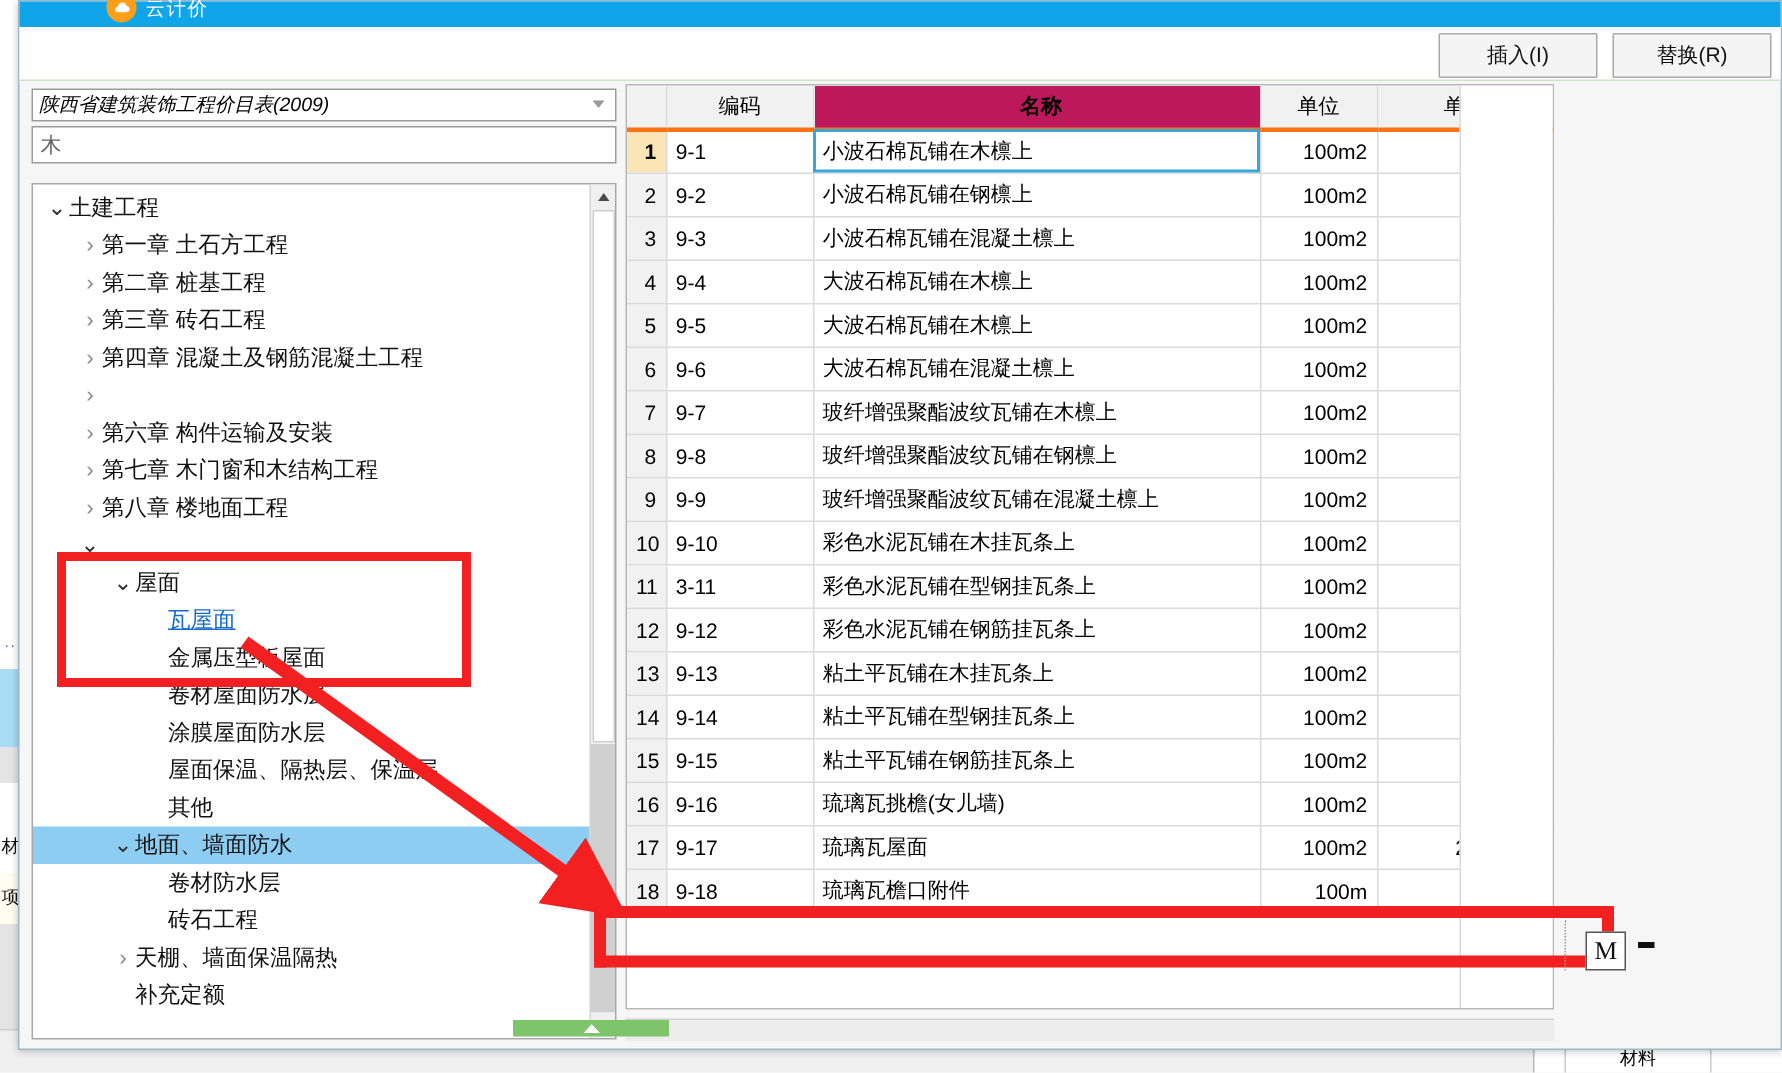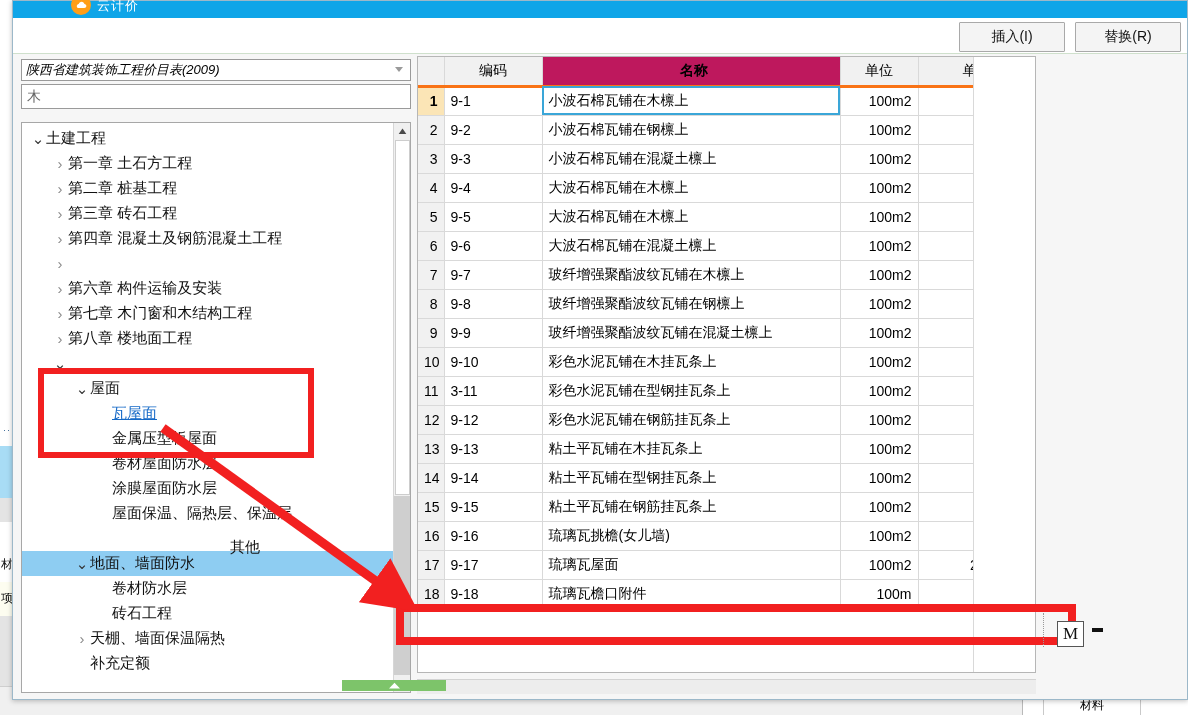--- a/index.html
+++ b/index.html
@@ -308,21 +308,21 @@
               <span class="tlabel">卷材屋面防水层</span>
             </div>
             <div class="tnode" style="padding-left: 74px;">
               <span class="chev">&nbsp;</span>
               <span class="tlabel">涂膜屋面防水层</span>
             </div>
             <div class="tnode" style="padding-left: 74px;">
               <span class="chev">&nbsp;</span>
               <span class="tlabel">屋面保温、隔热层、保温层</span>
             </div>
-            <div class="tnode" style="padding-left: 74px; flex-direction: column;">
+            <div class="tnode" style="padding-left: 74px;">
               <span class="chev">&nbsp;</span>
               <span class="tlabel">其他</span>
             </div>
             <div class="tnode selected" style="padding-left: 52px;">
               <span class="chev open" style="font-size: 15px; line-height: 8px;">⌄</span>
               <span class="tlabel">地面、墙面防水</span>
             </div>
             <div class="tnode" style="padding-left: 74px;">
               <span class="chev">&nbsp;</span>
               <span class="tlabel">卷材防水层</span>

